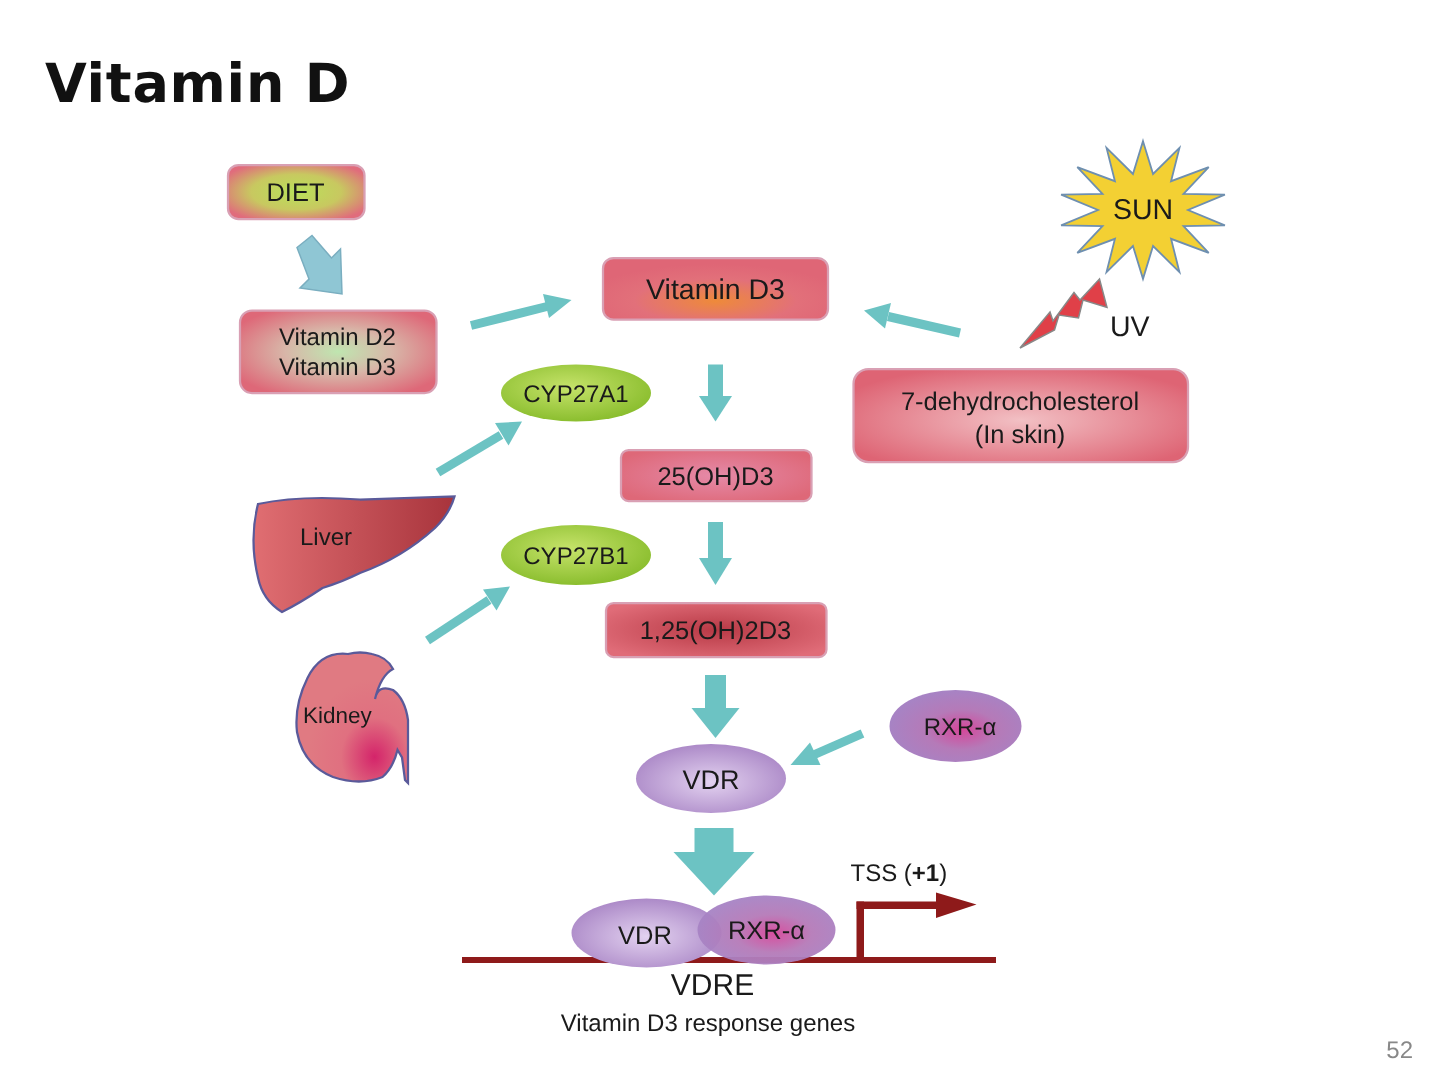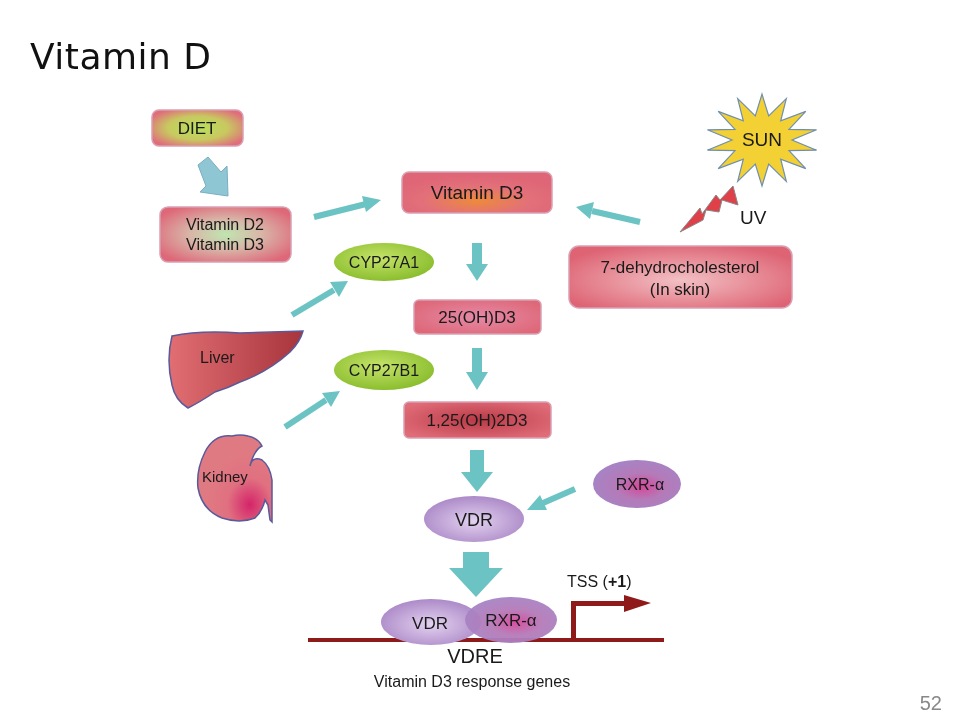--- a/index.html
+++ b/index.html
@@ -1,20 +1,20 @@
 <!DOCTYPE html>
 <html><head>
 <meta charset="utf-8">
 <style>
   html, body { margin:0; padding:0; }
   body { width:960px; height:720px; background:#ffffff; position:relative; overflow:hidden;
          font-family:"Liberation Sans", sans-serif; }
   .slide-title { position:absolute; left:30px; top:36px; font-family:"DejaVu Sans", sans-serif;
-                 font-size:36px; font-weight:normal; color:#111; letter-spacing:0.5px; }
-  .page-num { position:absolute; right:18px; top:692px; font-size:20px; color:#888; }
+                 font-size:36px; font-weight:bold; color:#111; letter-spacing:0.5px; }
+  .page-num { position:absolute; right:18px; top:692px; font-size:16px; color:#888; }
   svg { position:absolute; left:0; top:0; }
   .lbl { font-family:"Liberation Sans", sans-serif; fill:#1a1a1a; }
 </style>
 </head>
 <body>
 
 <div class="slide-title">Vitamin D</div>
 
 <svg width="960" height="720" viewBox="0 0 960 720">
   <defs>

